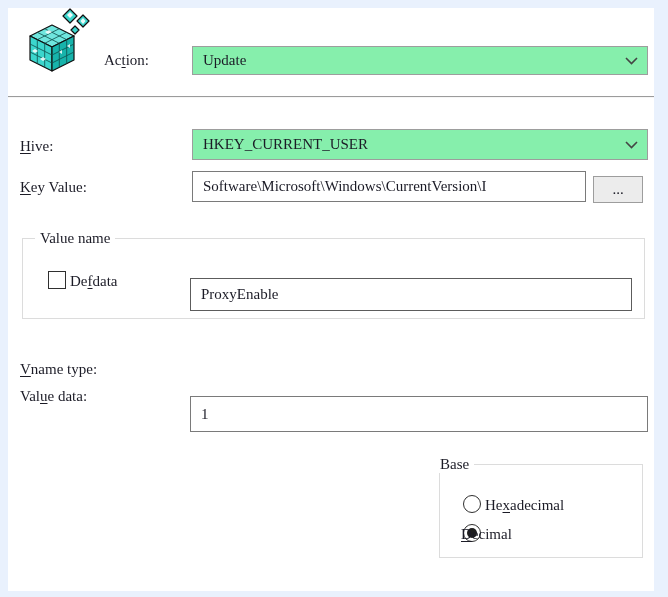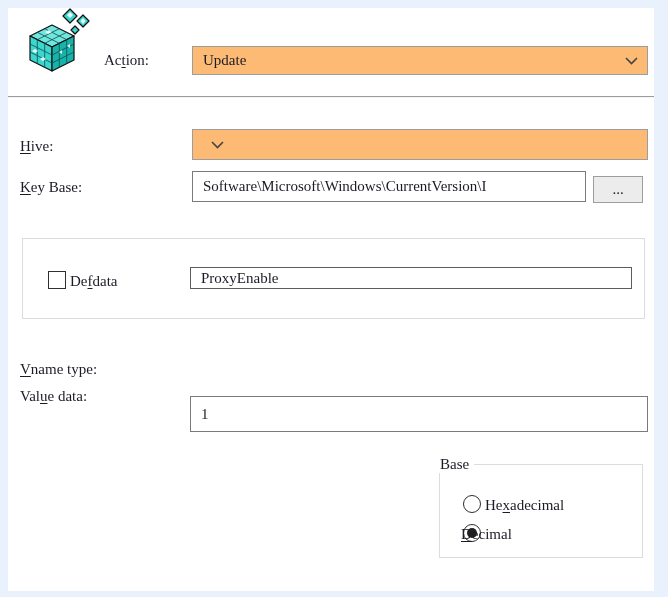--- a/index.html
+++ b/index.html
@@ -14,21 +14,21 @@
   .panel{
     position:absolute;left:8px;top:8px;width:646px;height:583px;
     background:#ffffff;
   }
   .lbl{
     position:absolute;font-size:15px;line-height:18px;white-space:nowrap;
   }
   .mn{text-decoration:underline;text-underline-offset:2px;}
   .combo{
     position:absolute;box-sizing:border-box;
-    background:#fdba74;border:1px solid #9d9d9d;
+    background:#86efac;border:1px solid #9d9d9d;
     display:flex;align-items:center;justify-content:space-between;
     padding:0 9px 0 10px;font-size:15px;cursor:default;
   }
   .combo .chev{flex:0 0 auto;margin-left:8px;}
   .field{
     position:absolute;box-sizing:border-box;
     background:#ffffff;border:1px solid #7a7a7a;
     display:flex;align-items:center;
     padding:0 24px 0 10px;font-size:15px;
     white-space:nowrap;overflow:hidden;
@@ -123,37 +123,39 @@
     <span>Update</span>
     <svg class="chev" width="13" height="8" viewBox="0 0 13 8">
         <path d="M1 1 L6.5 6.5 L12 1" fill="none" stroke="#444444" stroke-width="1.6"></path>
       </svg>
   </div>
 
   <div class="sep"></div>
 
   <div class="lbl" style="left:20px;top:137px"><span></span><span class="mn">H</span><span>ive:</span></div>
   <div class="combo" style="left:192px;top:129px;width:456px;height:31px">
+    <span>HKEY_CURRENT_USER</span>
     <svg class="chev" width="13" height="8" viewBox="0 0 13 8">
         <path d="M1 1 L6.5 6.5 L12 1" fill="none" stroke="#444444" stroke-width="1.6"></path>
       </svg>
   </div>
 
-  <div class="lbl" style="left:20px;top:178px"><span></span><span class="mn">K</span><span>ey Base:</span></div>
+  <div class="lbl" style="left:20px;top:178px"><span></span><span class="mn">K</span><span>ey Value:</span></div>
   <div class="field" style="left:192px;top:171px;width:394px;height:31px">
     <span>Software\Microsoft\Windows\CurrentVersion\I</span>
   </div>
   <div class="btn" style="left:593px;top:176px;width:50px;height:27px">
     <span>...</span>
   </div>
 
   <div class="groupbox" style="left:22px;top:238px;width:623px;height:81px"></div>
+  <div class="grouptitle" style="left:35px;top:229px">Value name</div>
   <div class="checkbox" style="left:48px;top:271px"></div>
   <div class="lbl" style="left:70px;top:272px"><span>De</span><span class="mn">f</span><span>data</span></div>
-  <div class="field strong" style="left:190px;top:267px;width:442px;height:22px">
+  <div class="field strong" style="left:190px;top:278px;width:442px;height:33px">
     <span>ProxyEnable</span>
   </div>
 
   <div class="lbl" style="left:20px;top:360px"><span></span><span class="mn">V</span><span>name type:</span></div>
 
   <div class="lbl" style="left:20px;top:387px"><span>Val</span><span class="mn">u</span><span>e data:</span></div>
   <div class="field" style="left:190px;top:396px;width:458px;height:36px">
     <span>1</span>
   </div>
 

